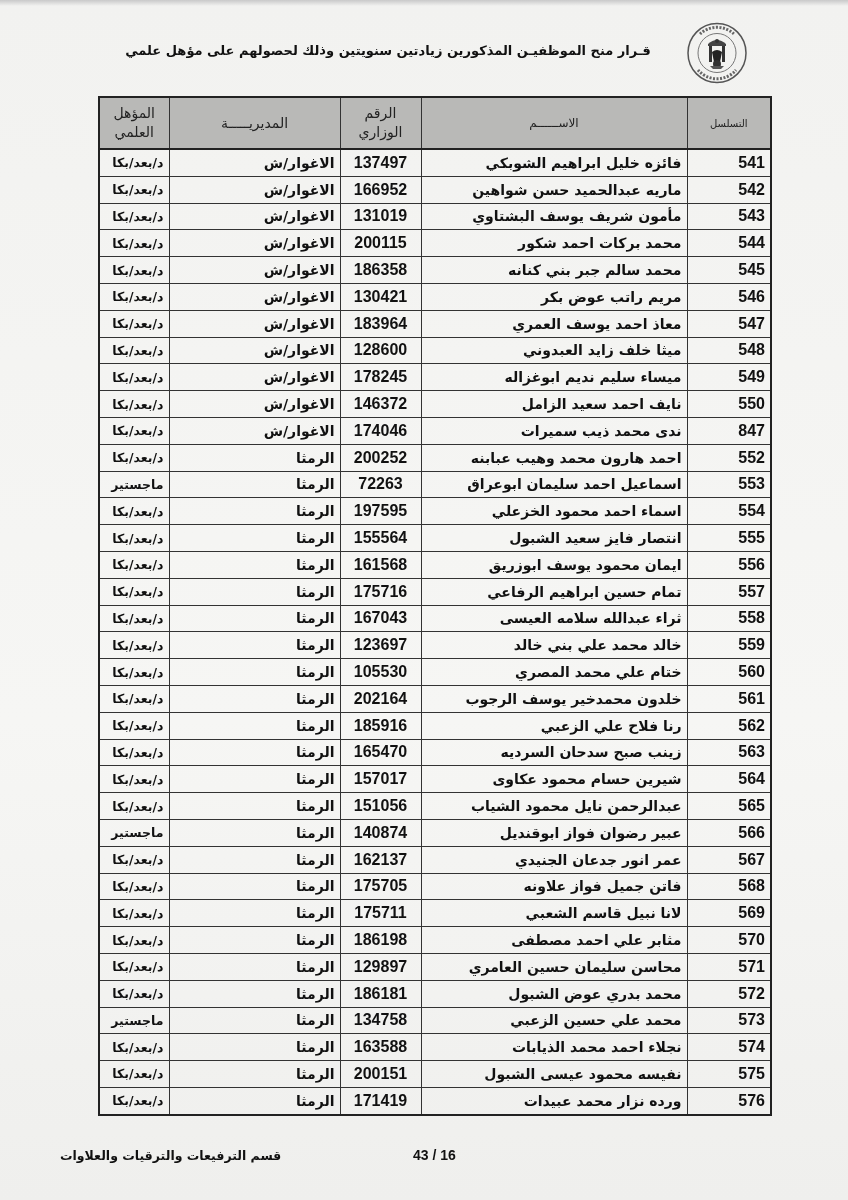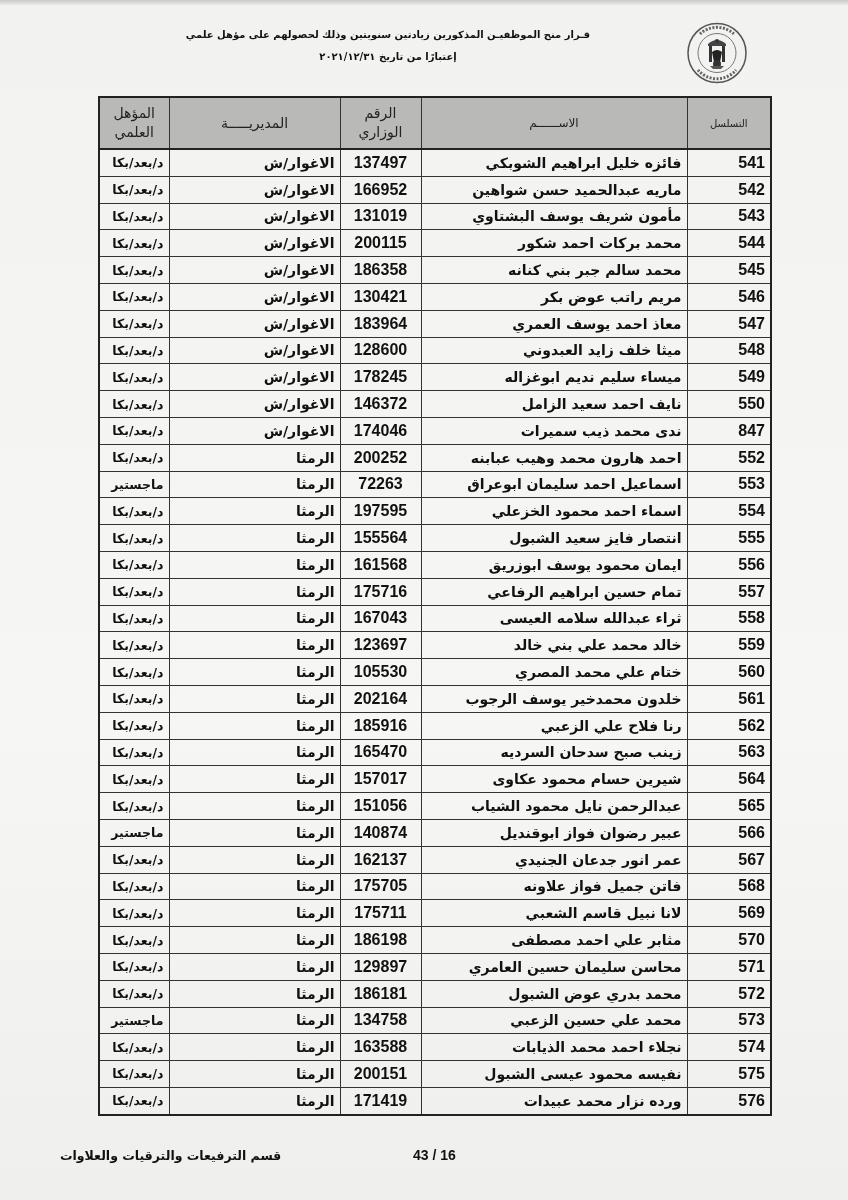--- a/index.html
+++ b/index.html
@@ -15,24 +15,24 @@
     background: linear-gradient(180deg, #f2f2f0 0%, #f6f6f4 60%, #efefed 100%);
   }
   .top-shadow {
     position: absolute; left: 0; top: 0; width: 848px; height: 6px;
     background: linear-gradient(180deg, #c9c9c9, rgba(200,200,200,0));
   }
   .emblem {
     position: absolute; left: 686px; top: 22px; width: 62px; height: 62px;
   }
   .title {
-    position: absolute; right: 150px; top: 24px; width: 620px;
+    position: absolute; right: 150px; top: 40px; width: 620px;
     direction: rtl; text-align: center;
     font-family: "DejaVu Sans", sans-serif; font-weight: bold;
-    font-size: 10px; line-height: 22px; color: #111;
+    font-size: 13px; line-height: 22px; color: #111;
   }
   .title .line1 { display: block; }
   .title .line2 { display: block; }
 
   table.records {
     position: absolute; left: 98px; top: 96px;
     width: 672px;
     border-collapse: collapse;
     direction: rtl;
     table-layout: fixed;
@@ -94,21 +94,20 @@
     <rect x="23" y="24" width="3" height="16" fill="#333"></rect>
     <rect x="36" y="24" width="3" height="16" fill="#333"></rect>
     <path d="M26 30 Q31 26 36 30 L34 40 L28 40 Z" fill="#222"></path>
     <circle cx="31" cy="42" r="4" fill="#333"></circle>
     <path d="M24 44 L38 44 L35 47 L27 47 Z" fill="#555"></path>
     <circle cx="31" cy="19" r="2" fill="#333"></circle>
   </svg>
 
   <div class="title">
     <span class="line1">قـرار منح الموظفيـن المذكورين زيادتين سنويتين وذلك لحصولهم على مؤهل علمي</span>
-    <span class="line2">إعتبارًا من تاريخ ٢٠٢١/١٢/٣١</span>
   </div>
 
   <table class="records">
     <colgroup>
       <col class="c-serial">
         <col class="c-name">
         <col class="c-num">
         <col class="c-dir">
         <col class="c-qual">
     </colgroup>

